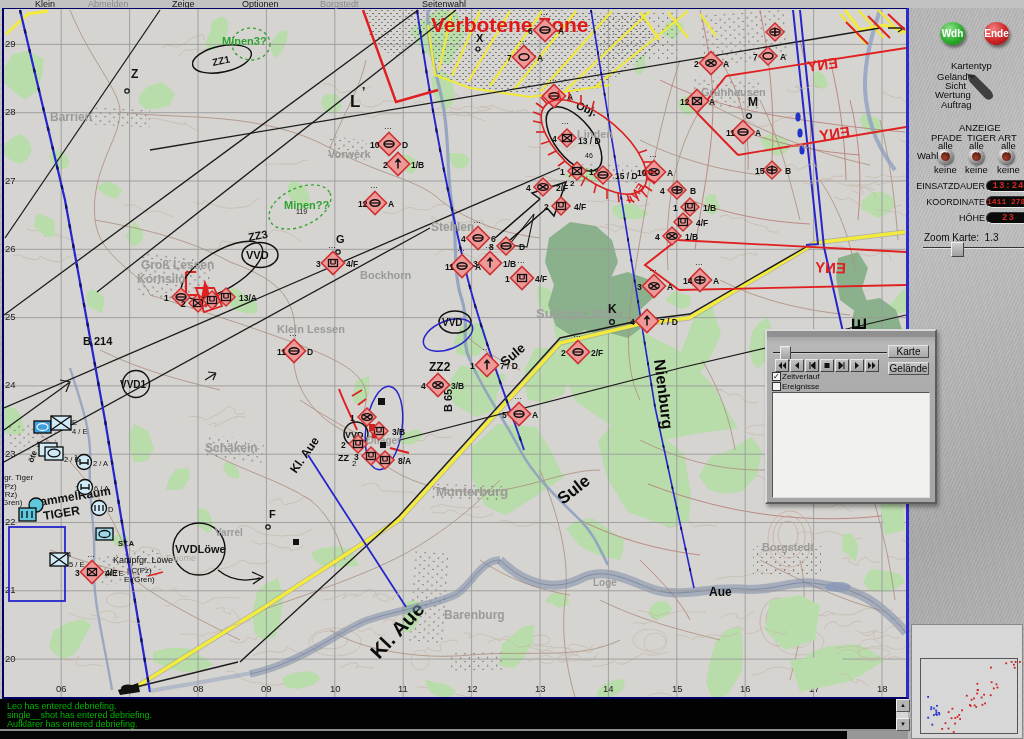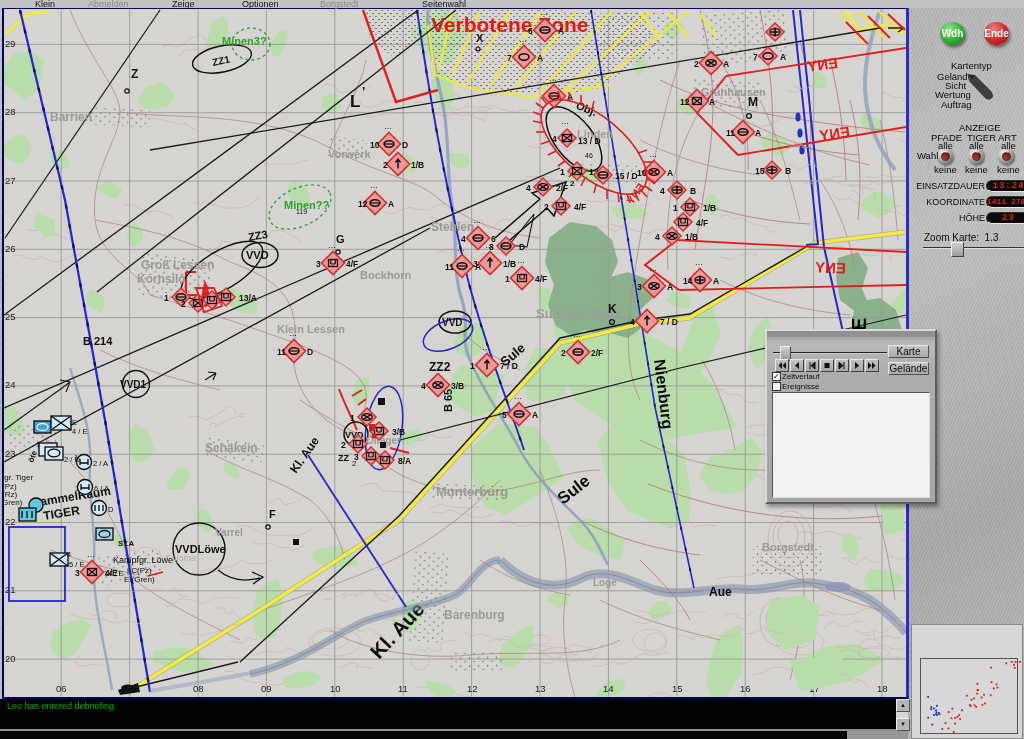--- a/index.html
+++ b/index.html
@@ -1014,20 +1014,22 @@
     </div>
   <div class="cb" style="left:5px;top:41px">✓</div>
   <div class="cblbl" style="left:15px;top:41px">Zeitverlauf</div>
   <div class="cb" style="left:5px;top:51px"></div>
   <div class="cblbl" style="left:15px;top:51px">Ereignisse</div>
   <div style="position:absolute;left:5px;top:61px;width:156px;height:104px;background:#f1f1ef;border-top:1.5px solid #555;border-left:1.5px solid #555;border-right:1.5px solid #ddd;border-bottom:1.5px solid #ddd"></div>
 </div>
 
 <div id="blackbar1">
  <div>Leo has entered debriefing.</div>
+ <div>single__shot has entered debriefing.</div>
+ <div>Aufklärer has entered debriefing.</div>
 </div>
 <div id="sep1"></div>
 <div id="blackbar2"></div>
 <div id="gray2"></div>
 <div id="vsb">
  <div class="sbtn" style="top:0">▲</div>
  <div class="sbtn" style="top:19px">▼</div>
 </div>
 
 <div id="scatter">

